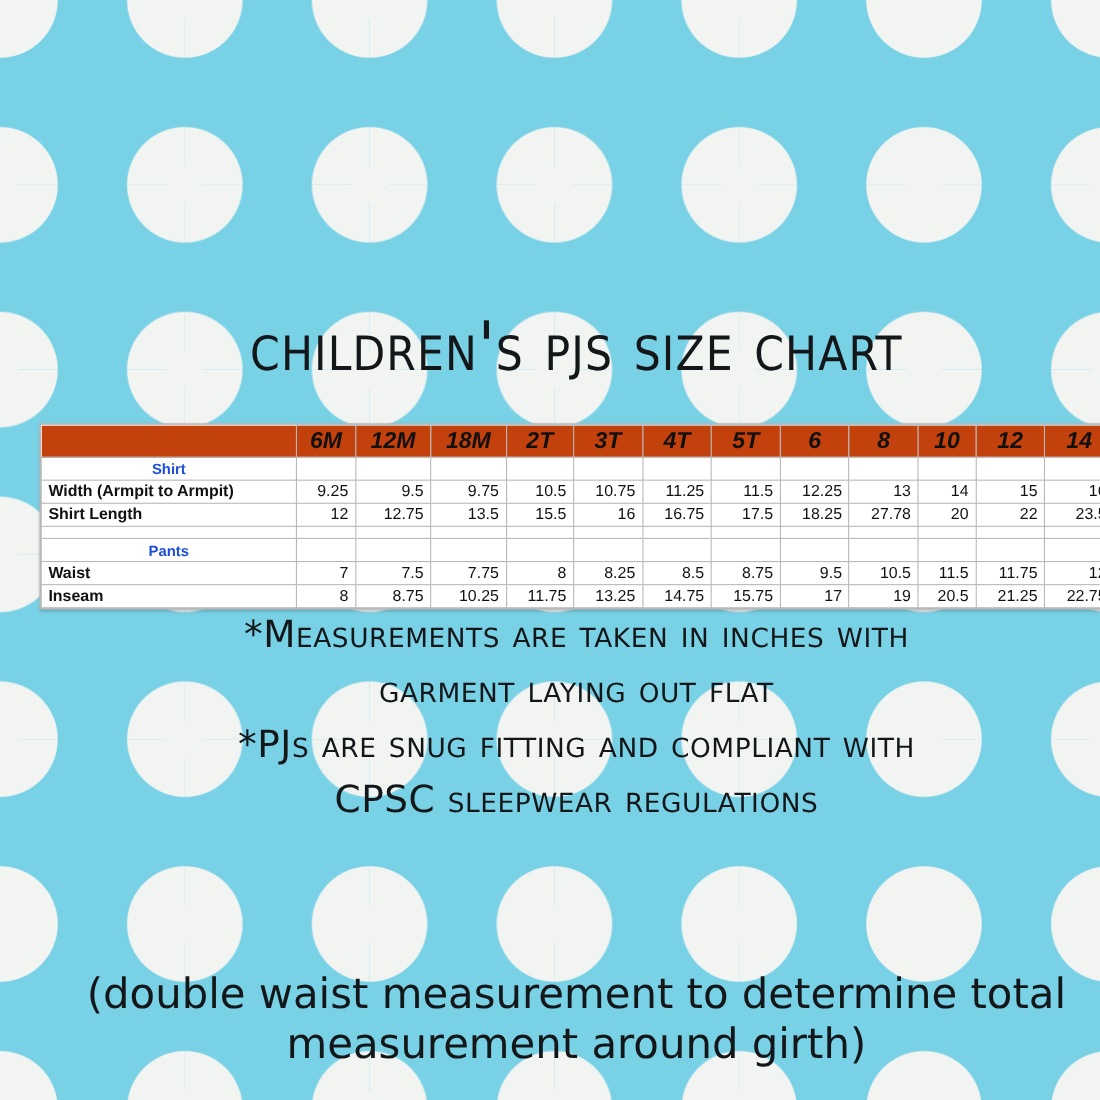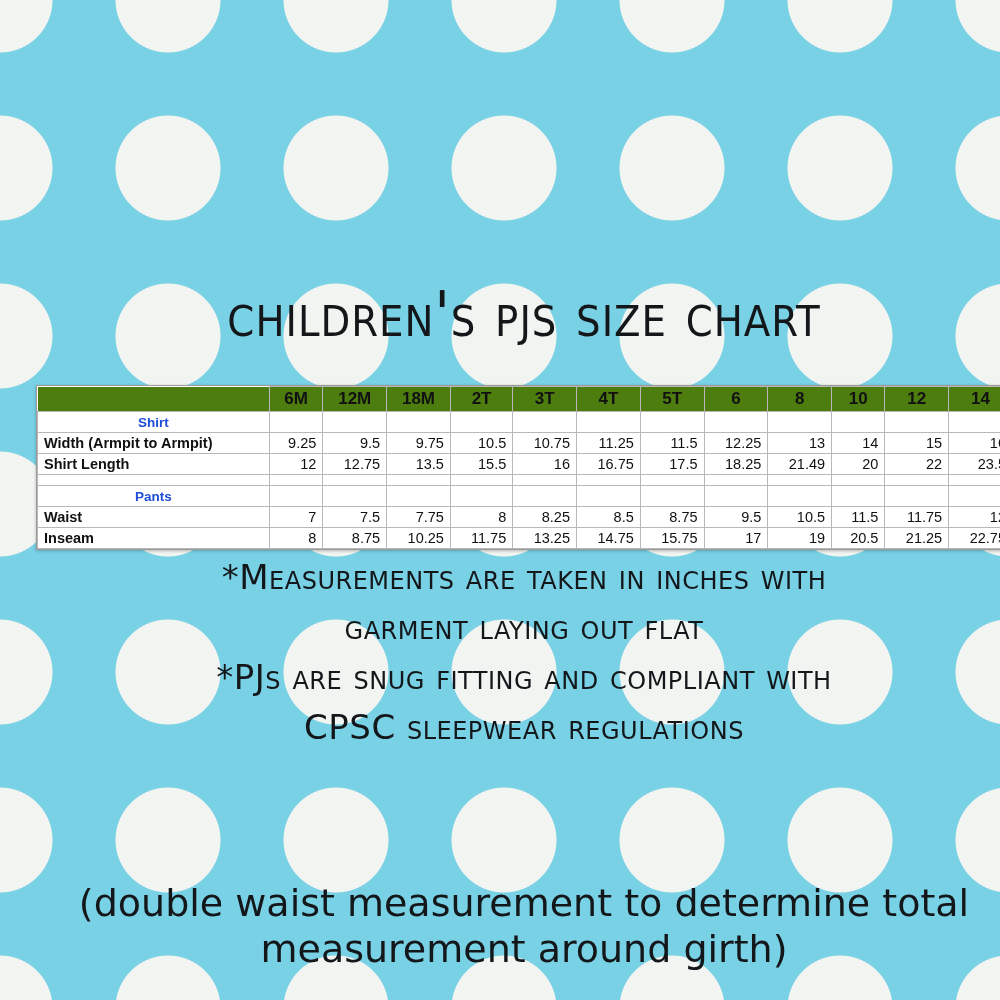--- a/index.html
+++ b/index.html
@@ -100,22 +100,23 @@
   }
   th, td {
     border: 1px solid #b8b8b8;
     padding: 2px 6px;
     height: 21px;
     box-sizing: border-box;
   }
   thead th {
     text-align: center;
     font-weight: bold;
-    font-size: 17px;
-    background: #4d7c0f;
+    font-size: 21px;
+    background: #c2410c;
+    font-style: italic;
   }
   thead th.corner {
     border-left: none;
     border-top: none;
   }
   .rowlabel {
     text-align: left;
     font-weight: bold;
     white-space: nowrap;
     width: 232px;
@@ -237,21 +238,21 @@
           <tr>
             <td class="rowlabel">Shirt Length</td>
             <td class="num">12</td>
             <td class="num">12.75</td>
             <td class="num">13.5</td>
             <td class="num">15.5</td>
             <td class="num">16</td>
             <td class="num">16.75</td>
             <td class="num">17.5</td>
             <td class="num">18.25</td>
-            <td class="num">21.49</td>
+            <td class="num">27.78</td>
             <td class="num">20</td>
             <td class="num">22</td>
             <td class="num">23.5</td>
           </tr>
 
           <tr class="spacer">
             <td></td>
             <td></td>
             <td></td>
             <td></td>

